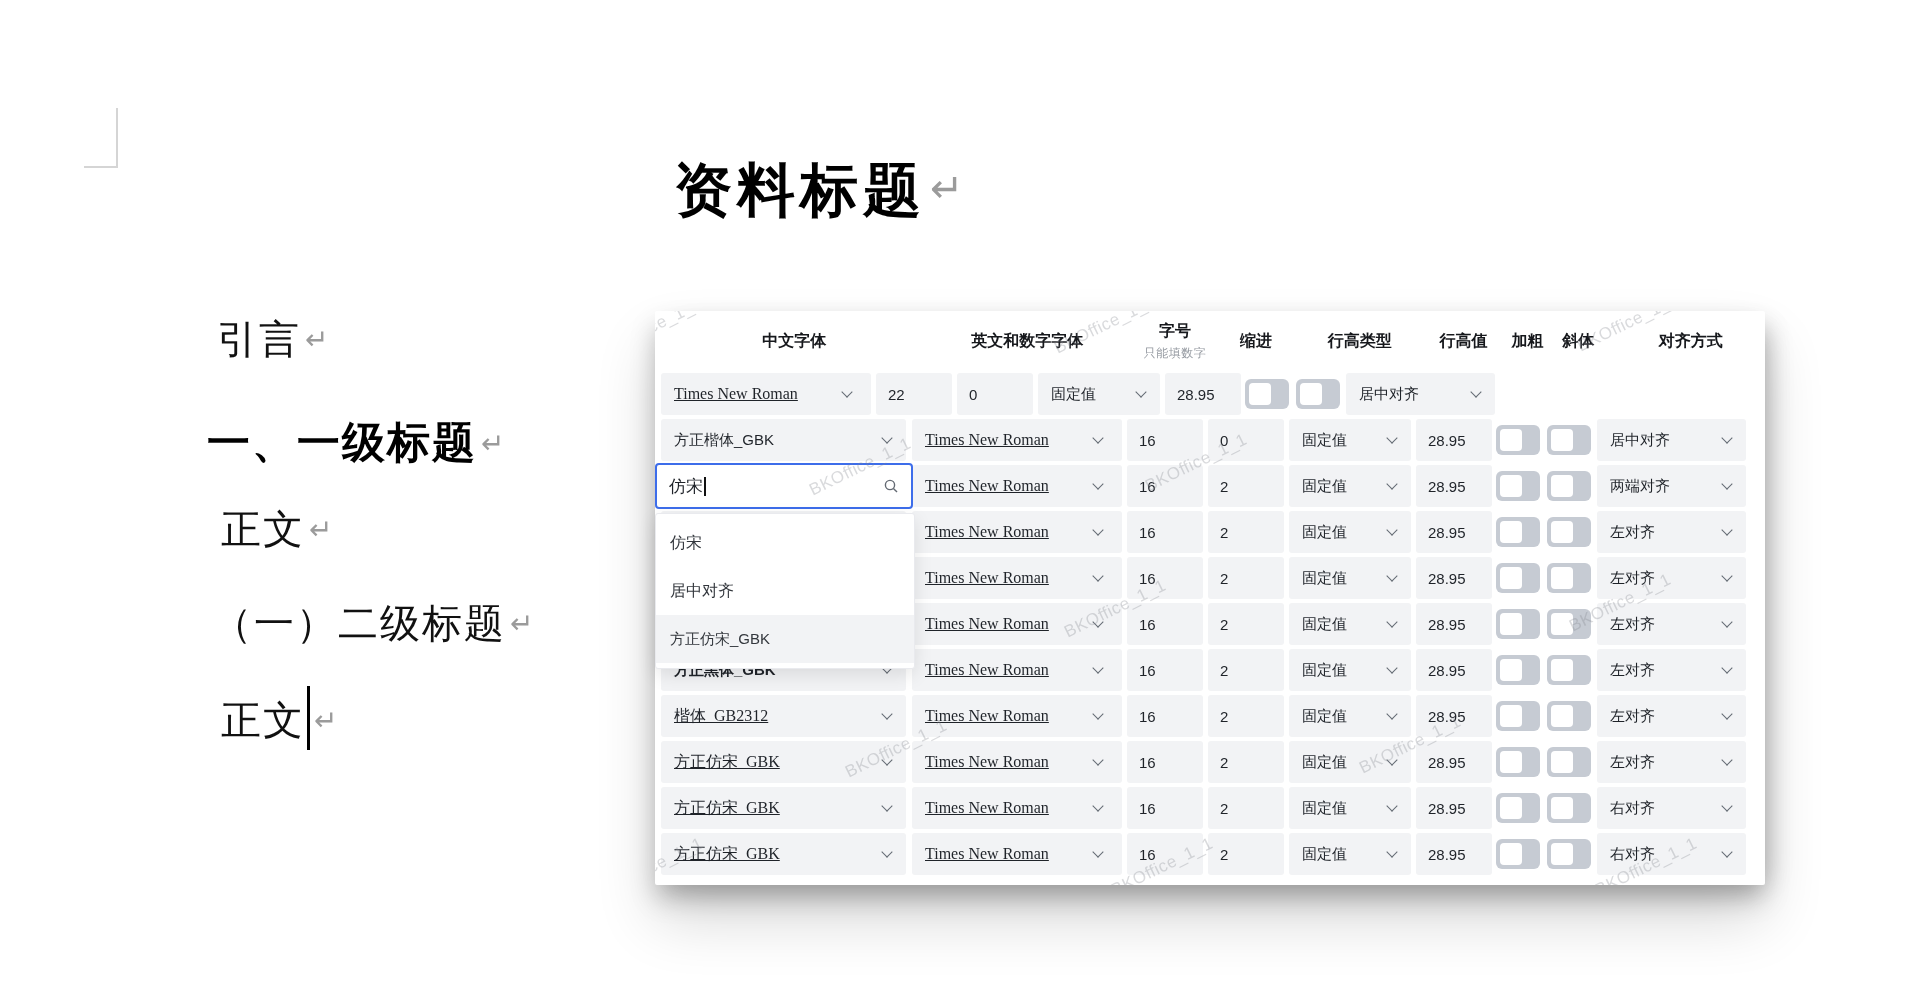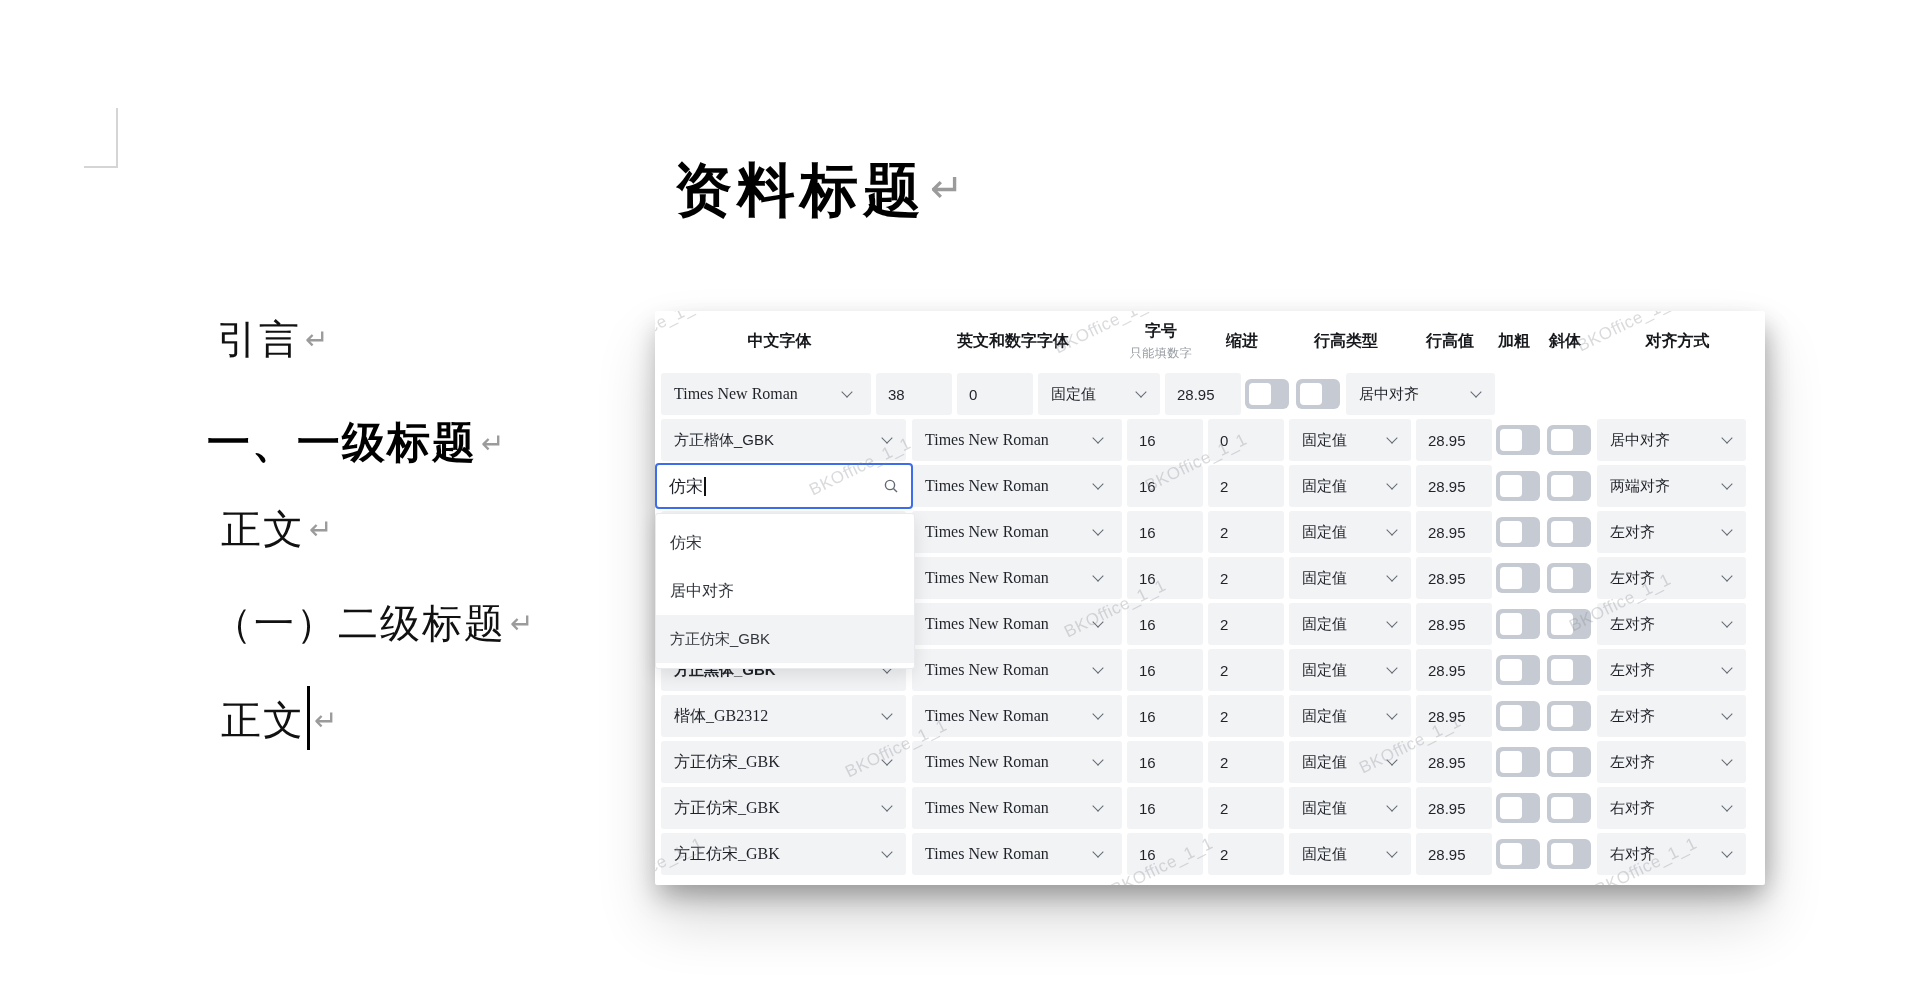--- a/index.html
+++ b/index.html
@@ -16,40 +16,40 @@
   .doc-p.h1{font-family:"Liberation Sans",sans-serif;font-weight:700;font-size:43px;color:#000;}
   .pmark{font-family:"DejaVu Sans",sans-serif;color:#9b9b9b;font-size:28px;letter-spacing:0;
     margin-left:4px;vertical-align:4px;font-weight:400;}
   .doc-title .pmark{font-size:40px;vertical-align:8px;}
   .doc-caret{display:inline-block;width:3px;height:64px;background:#000;vertical-align:-16px;margin-left:2px;}
 
   
   .panel{position:absolute;left:655px;top:311px;width:1110px;height:574px;background:#fff;
     border-radius:2px;
     box-shadow:0 14px 24px -2px rgba(0,0,0,.26),0 34px 60px rgba(0,0,0,.16),14px 6px 26px -10px rgba(0,0,0,.12);}
-  .hdr{display:flex;align-items:center;height:60px;padding-left:2px;font-weight:700;
+  .hdr{display:flex;align-items:center;height:60px;padding-left:17px;font-weight:700;
     font-size:16px;color:#16181c;}
   .hcell{text-align:center;}
   .w1{width:245px;margin-right:6px;}
   .w2{width:210px;margin-right:5px;}
   .w3{width:76px;margin-right:5px;}
   .w4{width:76px;margin-right:5px;}
   .w5{width:122px;margin-right:5px;}
   .w6{width:76px;margin-right:4px;}
   .w7{width:44px;margin-right:7px;}
   .w8{width:44px;margin-right:16px;}
   .w9{width:149px;}
   .hsub{display:block;font-weight:400;font-size:12px;color:#9499a0;margin-top:3px;letter-spacing:.5px;}
 
   .rows{position:relative;padding:2px 0 0 6px;}
   .row{display:flex;align-items:center;height:42px;margin-bottom:4px;}
   .cell{background:#f2f3f5;border-radius:3px;height:42px;display:flex;align-items:center;
     position:relative;font-size:15px;color:#1f2329;padding-left:13px;box-sizing:border-box;}
   .cell.num{padding-left:12px;}
-  .cell .serif,.serifText{font-family:"Liberation Serif",serif;font-size:16px;}
+  .cell .serif,.serifText{font-family:"Liberation Serif",serif;font-size:16px;text-decoration:underline;}
   .cell .b{font-weight:700;}
   .chev{position:absolute;right:15px;top:50%;width:7px;height:7px;margin-top:-6px;
     border-right:1.6px solid #646a73;border-bottom:1.6px solid #646a73;transform:rotate(45deg);}
   .c2chev{right:20px;}
   .spacer{width:245px;margin-right:6px;height:42px;}
 
   .toggle{width:44px;height:30px;background:#c6cbd3;border-radius:6px;position:relative;box-sizing:border-box;}
   .toggle.t1{margin-right:7px;}
   .toggle.t2{margin-right:6px;}
   .knob{position:absolute;left:4px;top:4px;width:22px;height:22px;background:#fff;border-radius:4px;}
@@ -105,21 +105,21 @@
     </div>
 
     <div class="rows">
 
       <div class="row">
         <div class="cell w2">
             <span class="serif">Times New Roman</span>
             <span class="chev c2chev"></span>
           </div>
         <div class="cell num w3">
-            <span>38</span>
+            <span>22</span>
           </div>
         <div class="cell num w4">
             <span>0</span>
           </div>
         <div class="cell w5">
             <span>固定值</span>
             <span class="chev"></span>
           </div>
         <div class="cell num w6">
             <span>28.95</span>

